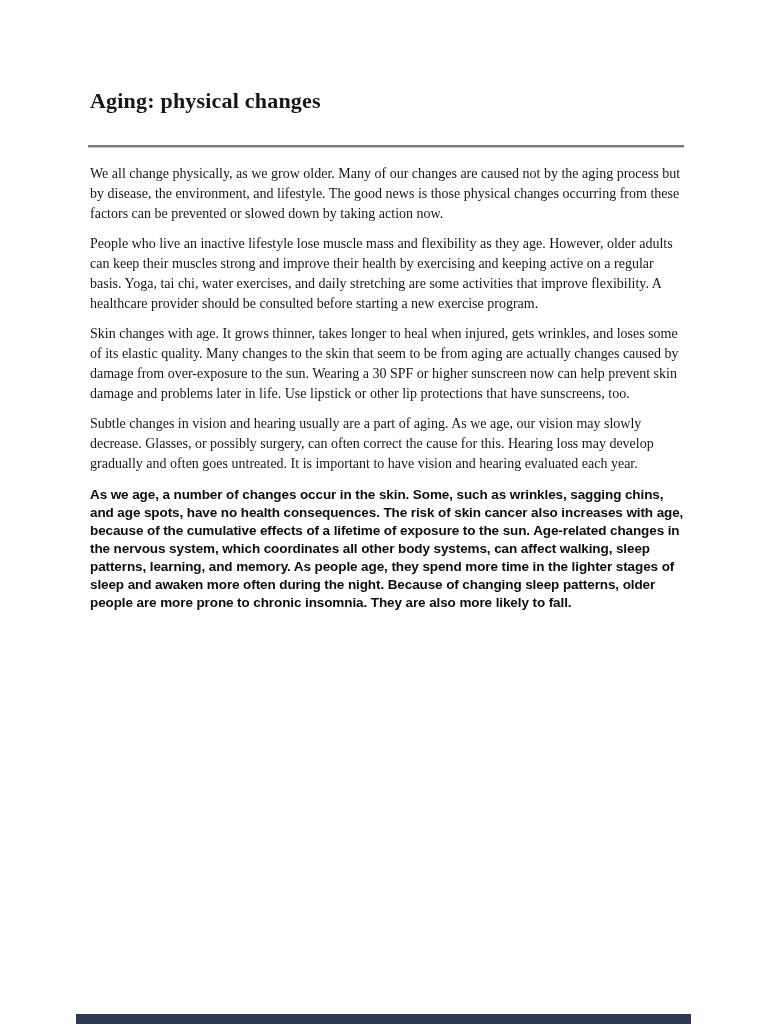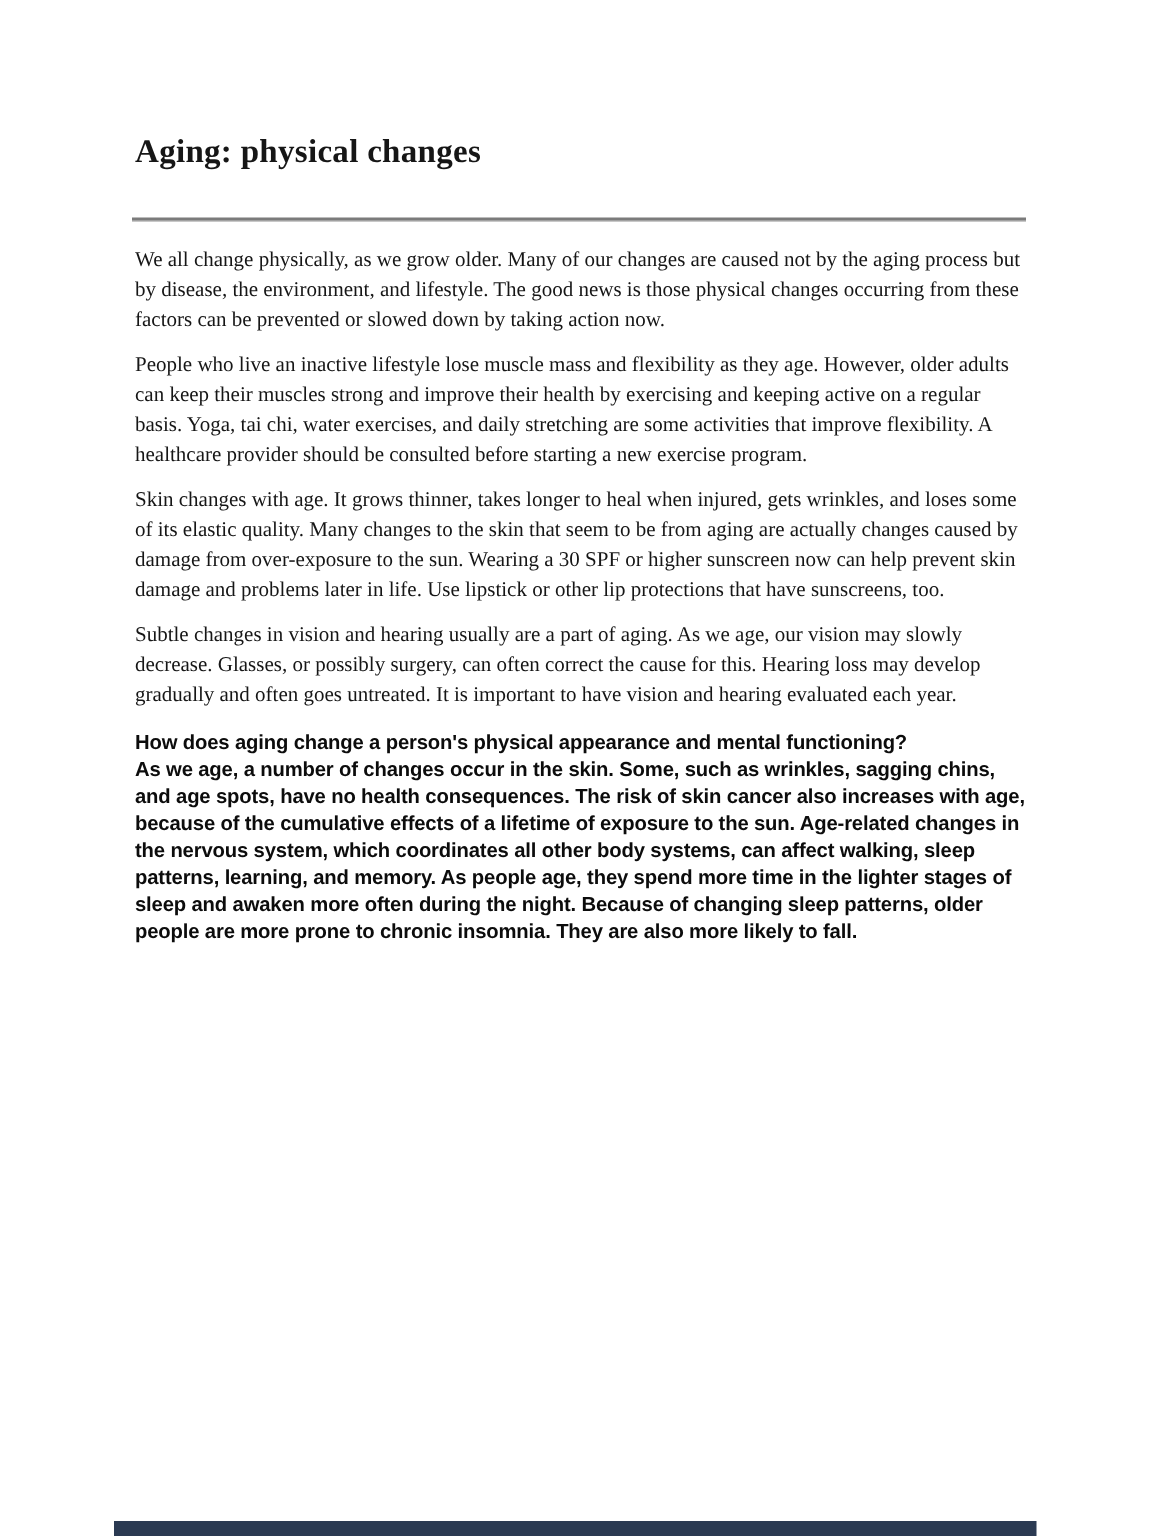--- a/index.html
+++ b/index.html
@@ -78,20 +78,19 @@
     <h1 class="doc-title">Aging: physical changes</h1>
 
     <hr class="title-rule">
 
     <p class="body-para">We all change physically, as we grow older. Many of our changes are caused not by the aging process but by disease, the environment, and lifestyle. The good news is those physical changes occurring from these factors can be prevented or slowed down by taking action now.</p>
     <p class="body-para">People who live an inactive lifestyle lose muscle mass and flexibility as they age. However, older adults can keep their muscles strong and improve their health by exercising and keeping active on a regular basis. Yoga, tai chi, water exercises, and daily stretching are some activities that improve flexibility. A healthcare provider should be consulted before starting a new exercise program.</p>
     <p class="body-para">Skin changes with age. It grows thinner, takes longer to heal when injured, gets wrinkles, and loses some of its elastic quality. Many changes to the skin that seem to be from aging are actually changes caused by damage from over-exposure to the sun. Wearing a 30 SPF or higher sunscreen now can help prevent skin damage and problems later in life. Use lipstick or other lip protections that have sunscreens, too.</p>
     <p class="body-para">Subtle changes in vision and hearing usually are a part of aging. As we age, our vision may slowly decrease. Glasses, or possibly surgery, can often correct the cause for this. Hearing loss may develop gradually and often goes untreated. It is important to have vision and hearing evaluated each year.</p>
 
     <div class="qa-section">
-      <p class="qa-question">How does aging change a person's physical appearance and mental functioning?</p>
       <p class="qa-answer">As we age, a number of changes occur in the skin. Some, such as wrinkles, sagging chins, and age spots, have no health consequences. The risk of skin cancer also increases with age, because of the cumulative effects of a lifetime of exposure to the sun. Age-related changes in the nervous system, which coordinates all other body systems, can affect walking, sleep patterns, learning, and memory. As people age, they spend more time in the lighter stages of sleep and awaken more often during the night. Because of changing sleep patterns, older people are more prone to chronic insomnia. They are also more likely to fall.</p>
     </div>
 
   </div>
 
   <div class="viewer-bottom-bar"></div>
 </div>
 
 </body></html>

